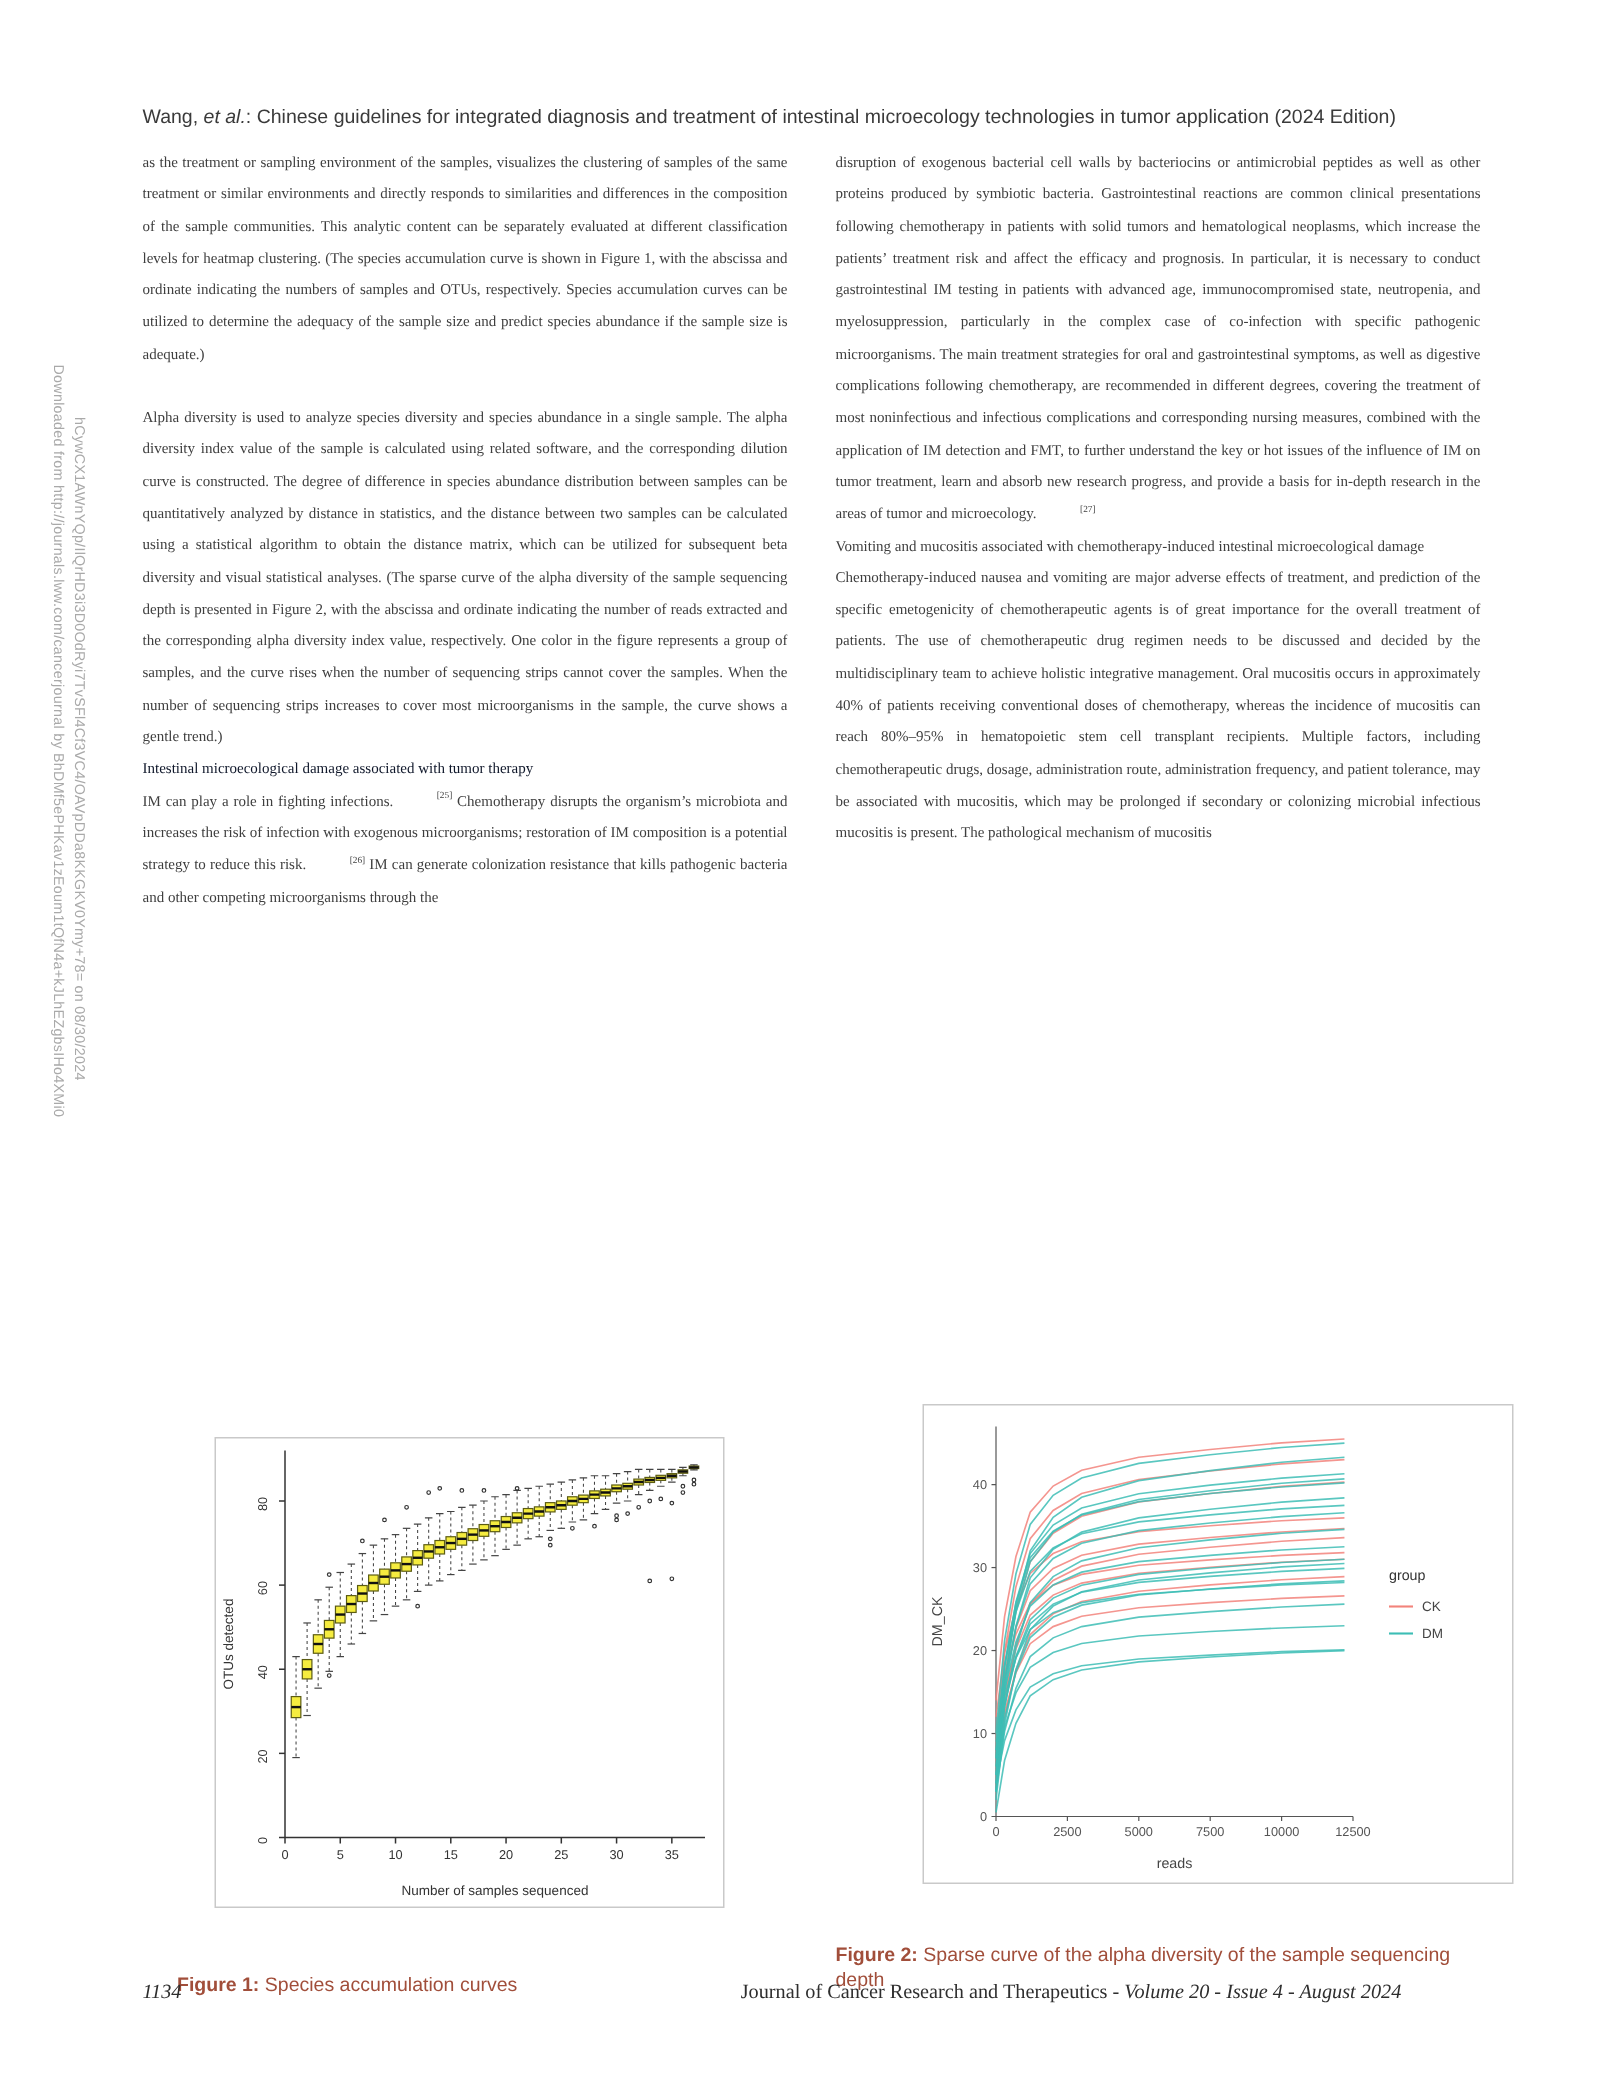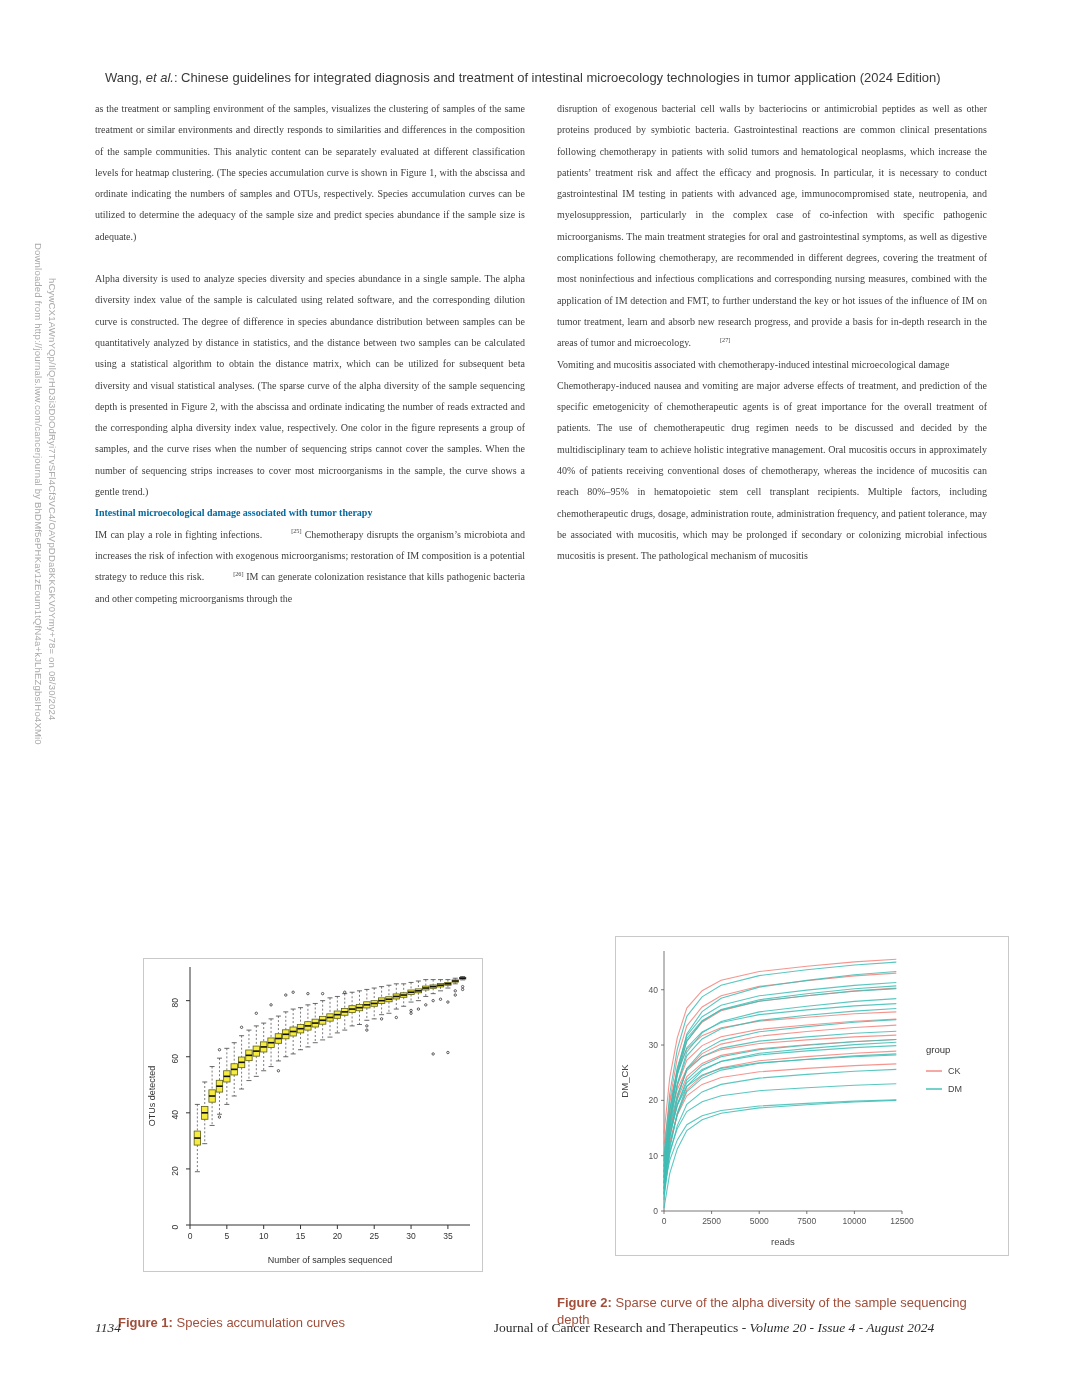--- a/index.html
+++ b/index.html
@@ -1,27 +1,27 @@
 <!DOCTYPE html>
 <html><head>
 <meta charset="utf-8">
 <style>
   html,body{margin:0;padding:0;background:#fff;}
   #page{position:relative;width:1080px;height:1397px;background:#ffffff;overflow:hidden;
         font-family:"Liberation Serif", serif;color:#3e3e3e;}
   .sidebar-line{position:absolute;white-space:nowrap;transform:rotate(90deg);transform-origin:0 0;
         font-family:"Liberation Sans", sans-serif;font-size:9.5px;letter-spacing:.2px;color:#a9a9a9;}
   .runhead{position:absolute;left:95px;top:70px;width:892px;font-family:"Liberation Sans", sans-serif;
-        font-size:13px;color:#3a3a3a;margin-left:10px;}
+        font-size:13px;color:#3a3a3a;}
   .col{position:absolute;top:98px;width:430px;font-size:10px;line-height:21.3px;text-align:justify;overflow:hidden;}
   #leftcol{left:95px;height:840px;}
   #rightcol{left:557px;height:836px;}
   .col p{margin:0;}
   .gap{height:21px;}
-  .sechead{color:#0369a1;font-weight:bold;margin-top:9px;}
+  .sechead{color:#0f172a;font-weight:normal;margin-top:9px;}
   .subhead{margin-top:20px;}
   sup{font-size:.62em;line-height:0;vertical-align:super;margin-left:29px;}
   .figbox{position:absolute;background:#fff;border:1px solid #c9c9c9;}
   #fig1box{left:143px;top:958px;width:338px;height:312px;}
   #fig2box{left:615px;top:936px;width:392px;height:318px;}
   .caption{position:absolute;font-family:"Liberation Sans", sans-serif;font-size:13px;
         color:#A14E3A;line-height:17px;width:432px;margin-top:36px;}
   #cap1{left:95px;top:1278px;padding-left:23px;}
   #cap2{left:557px;top:1258px;}
   .caption b{font-weight:700;}

